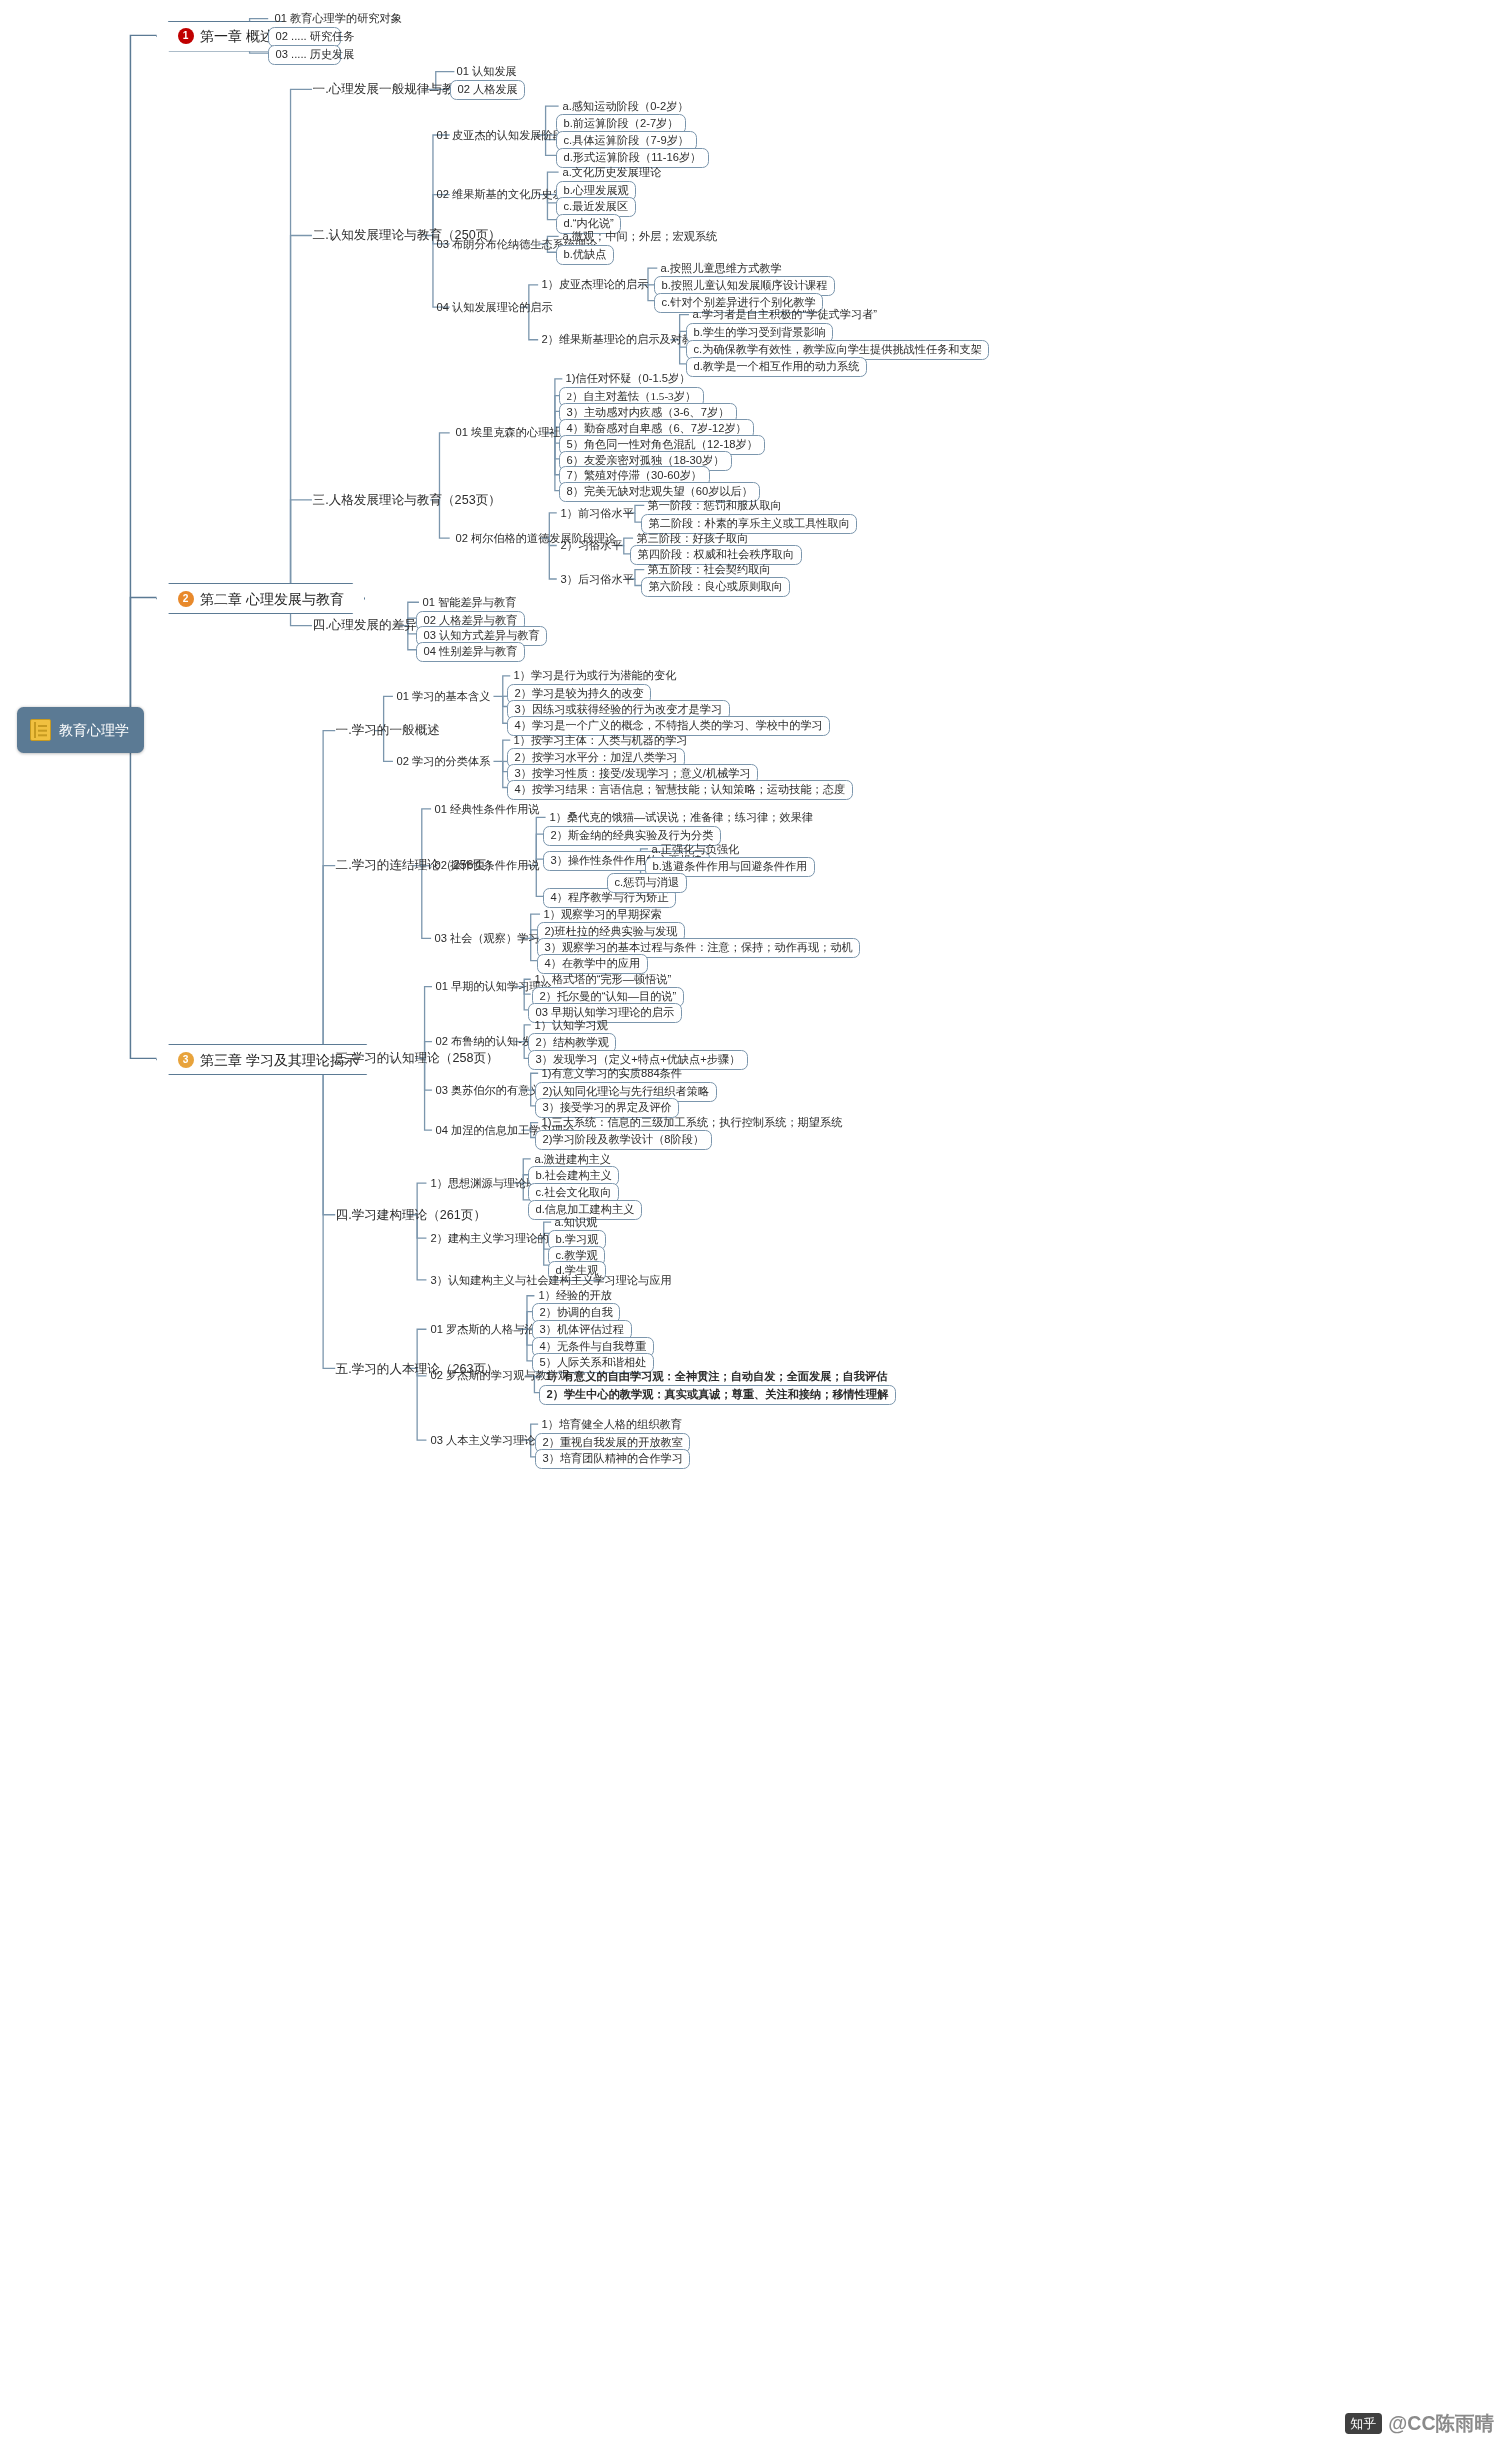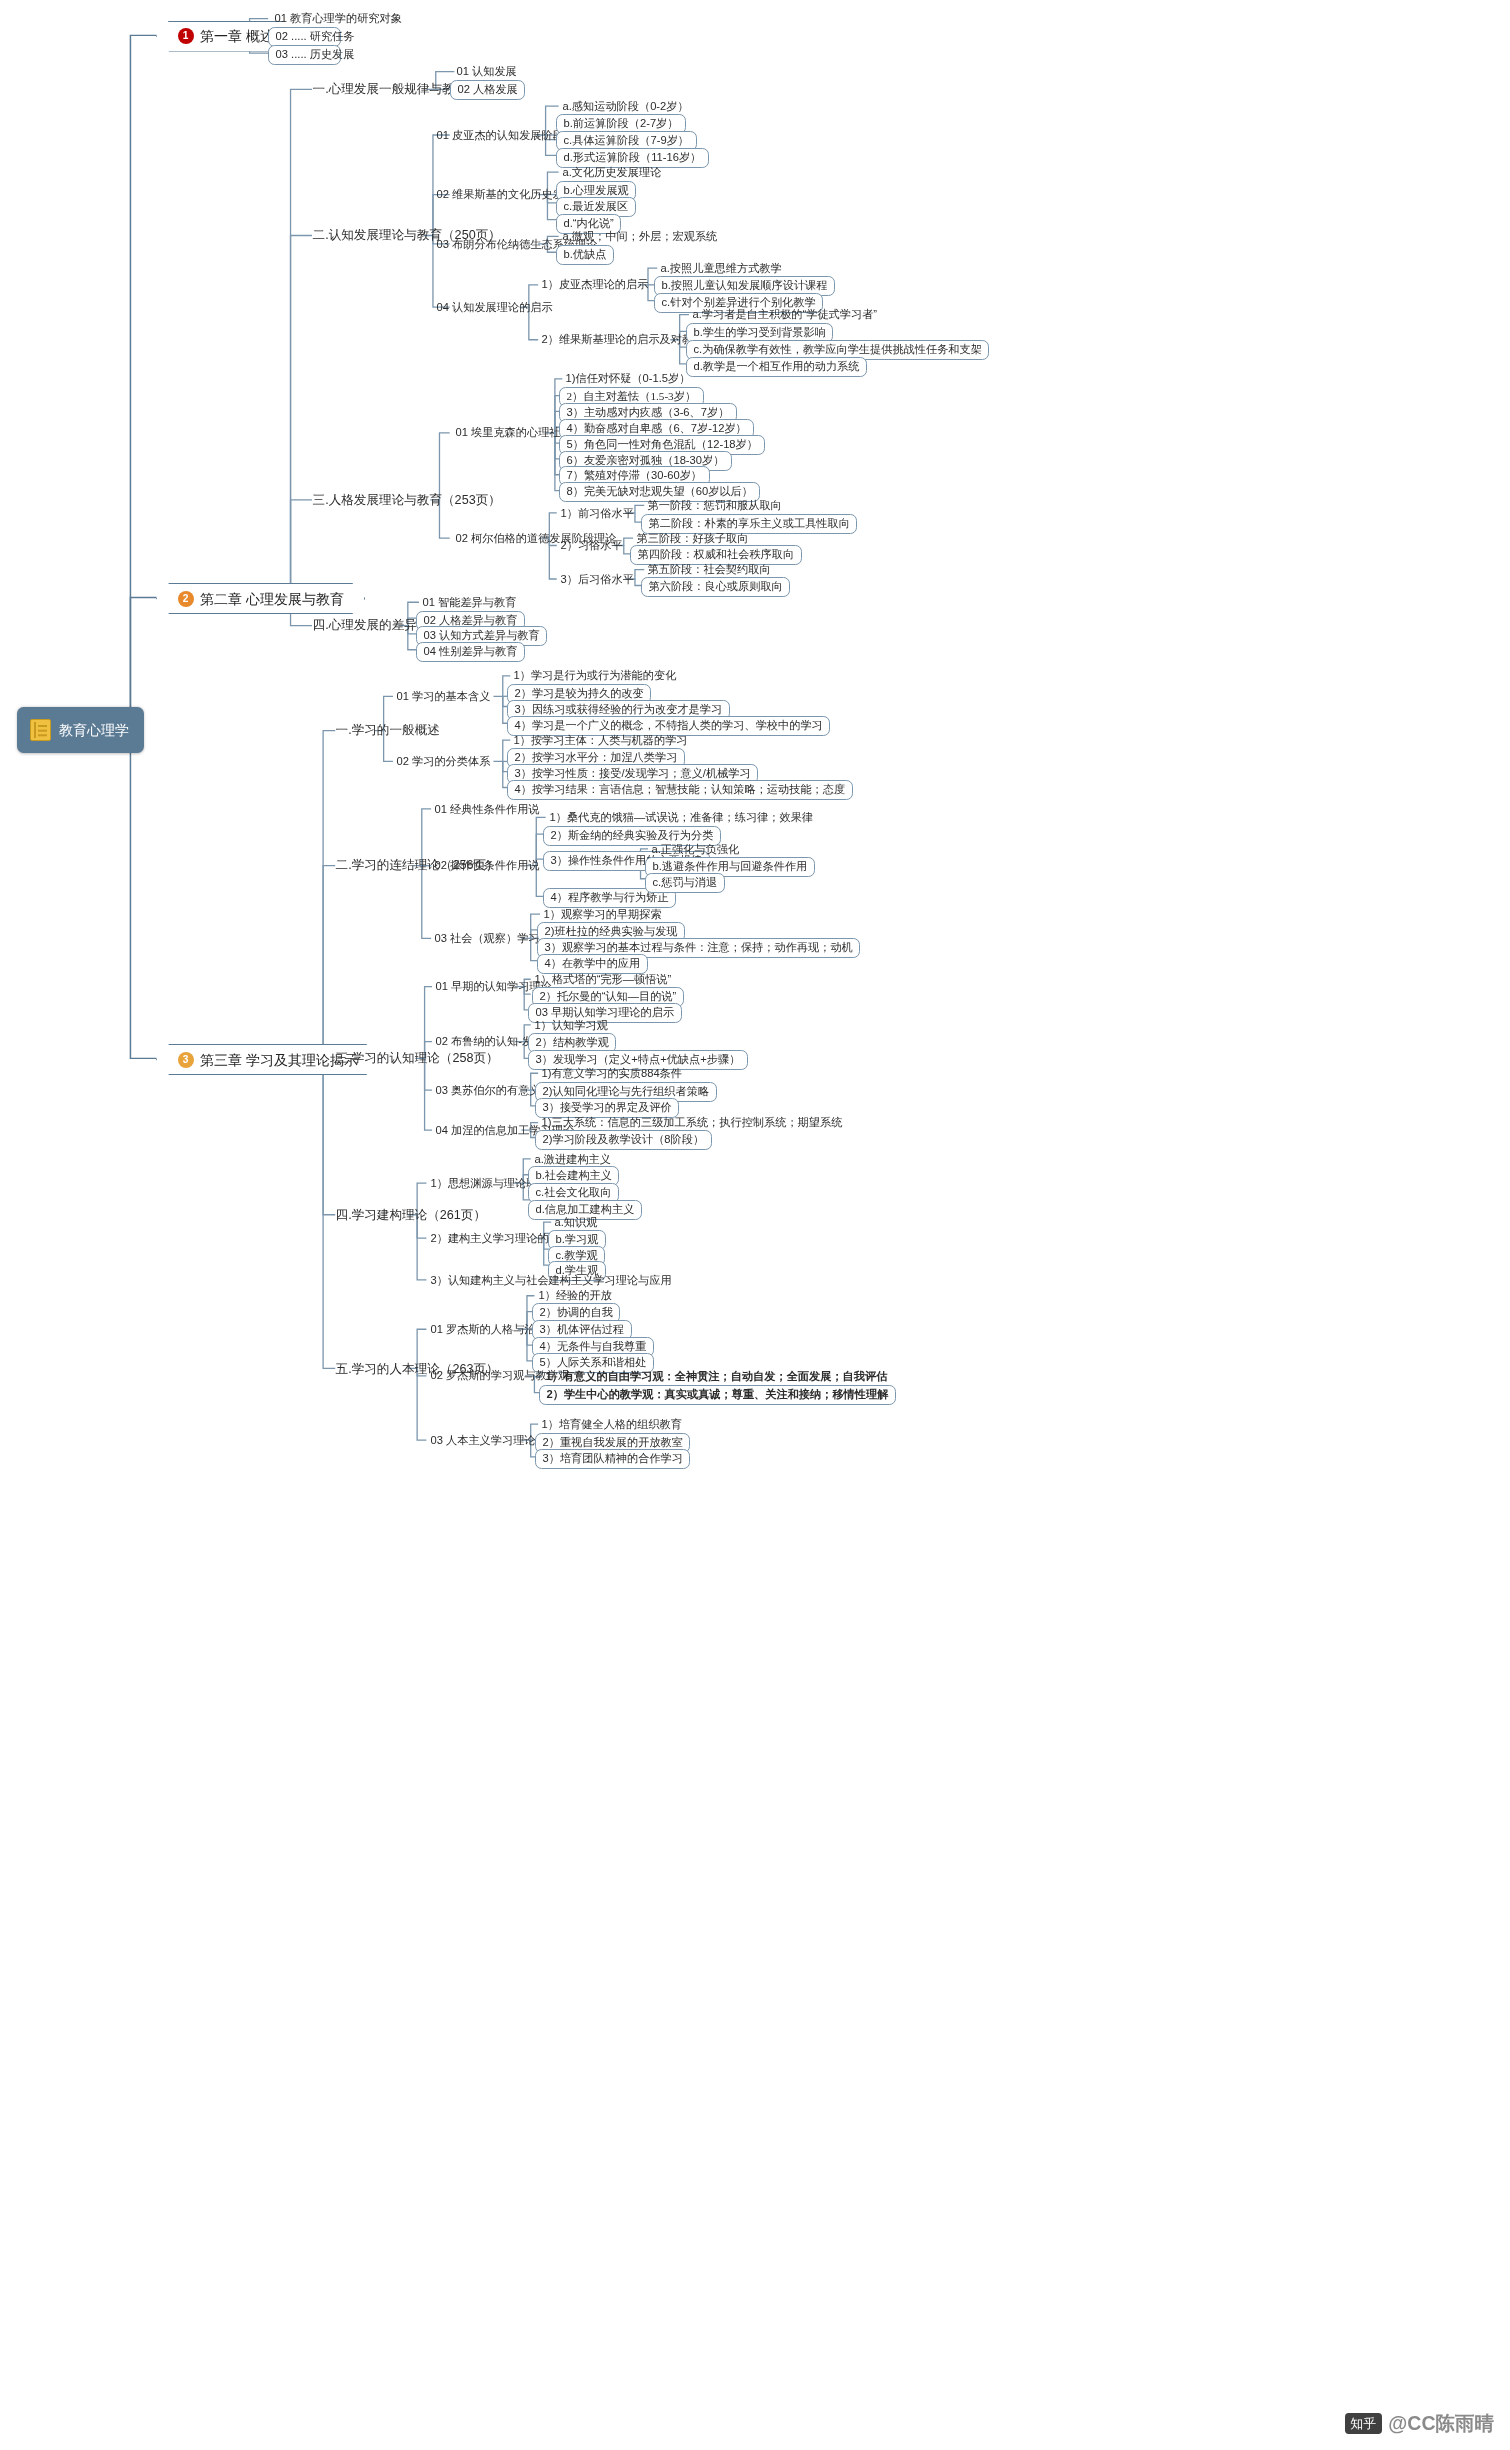--- a/index.html
+++ b/index.html
@@ -375,21 +375,21 @@
   <div class="node leaf plain" style="left:428px; top:801px;">01 经典性条件作用说</div>
 
   <div class="node leaf plain" style="left:428px; top:857px;">02 操作性条件作用说</div>
   <div class="node leaf plain" style="left:543px; top:809px;">1）桑代克的饿猫—试误说；准备律；练习律；效果律</div>
   <div class="node leaf boxed" style="left:543px; top:826px;">2）斯金纳的经典实验及行为分类</div>
   <div class="node leaf boxed" style="left:543px; top:851px;">3）操作性条件作用的主要规律</div>
   <div class="node leaf boxed" style="left:543px; top:888px;">4）程序教学与行为矫正</div>
 
   <div class="node leaf plain" style="left:645px; top:841px;">a.正强化与负强化</div>
   <div class="node leaf boxed" style="left:645px; top:857px;">b.逃避条件作用与回避条件作用</div>
-  <div class="node leaf boxed" style="left:645px; top:873px;">c.惩罚与消退</div>
+  <div class="node leaf boxed" style="left:607px; top:873px;">c.惩罚与消退</div>
 
   <div class="node leaf plain" style="left:428px; top:930px;">03 社会（观察）学习理论</div>
   <div class="node leaf plain" style="left:537px; top:906px;">1）观察学习的早期探索</div>
   <div class="node leaf boxed" style="left:537px; top:922px;">2)班杜拉的经典实验与发现</div>
   <div class="node leaf boxed" style="left:537px; top:938px;">3）观察学习的基本过程与条件：注意；保持；动作再现；动机</div>
   <div class="node leaf boxed" style="left:537px; top:954px;">4）在教学中的应用</div>
 
   <div class="node l2" style="left:330px; top:1049px;">三.学习的认知理论（258页）</div>
   <div class="node leaf plain" style="left:429px; top:978px;">01 早期的认知学习理论</div>
   <div class="node leaf plain" style="left:528px; top:971px;">1）格式塔的“完形—顿悟说”</div>

